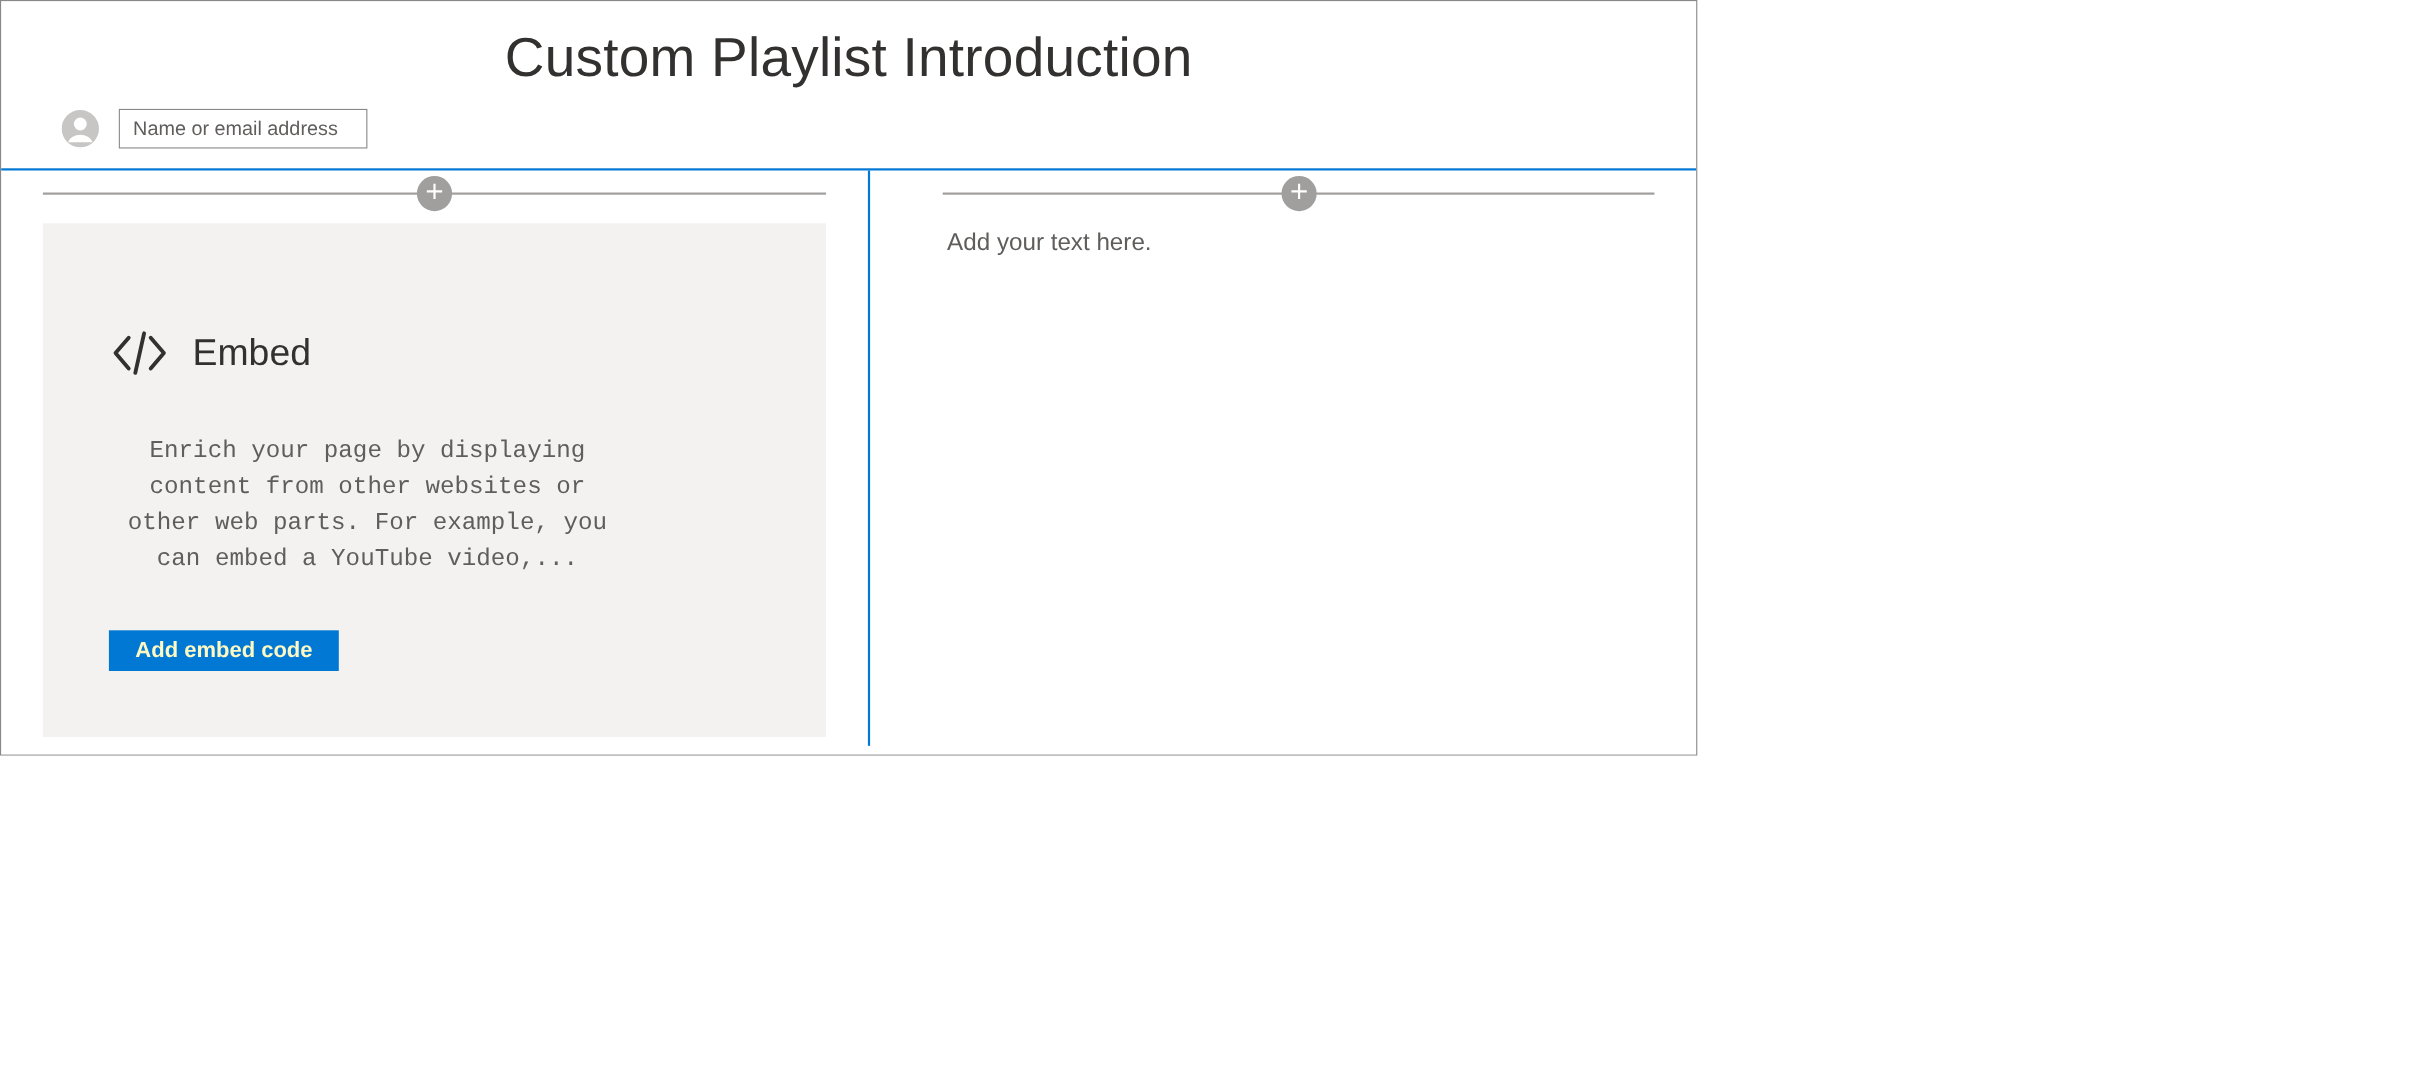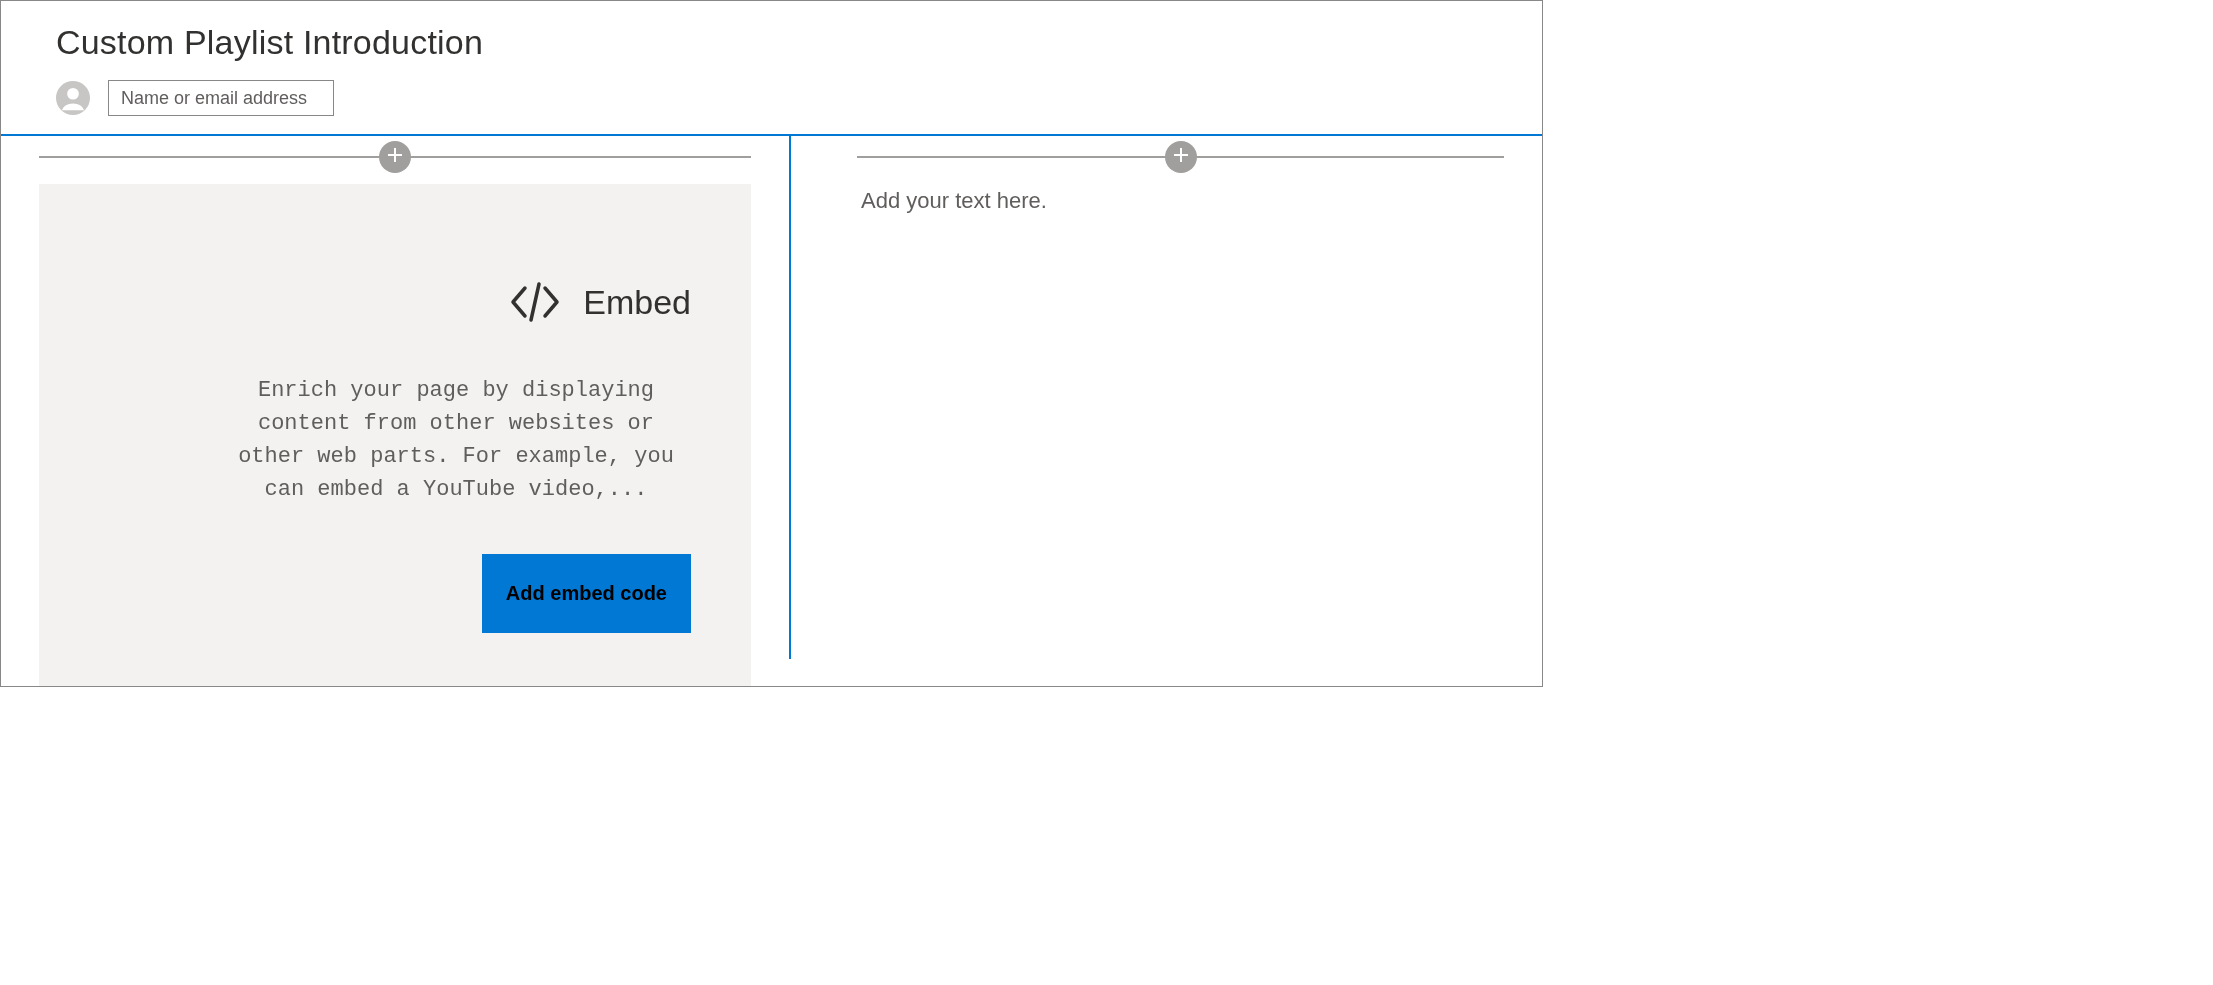--- a/index.html
+++ b/index.html
@@ -17,25 +17,26 @@
       width: 1543px;
       height: 687px;
       position: relative;
       overflow: hidden;
     }
     .header {
       padding: 22px 55px 18px 55px;
       border-bottom: 2px solid #0078d4;
     }
     .page-title {
-      font-size: 34px;
+      font-size: 50px;
       font-weight: 300;
       color: #323130;
       letter-spacing: 0.2px;
       margin-bottom: 18px;
+      text-align: center;
     }
     .author-row {
       display: flex;
       align-items: center;
       gap: 18px;
     }
     .avatar-icon {
       width: 34px;
       height: 34px;
       flex-shrink: 0;
@@ -96,21 +97,21 @@
     }
     .add-button svg {
       width: 16px;
       height: 16px;
     }
     .embed-card {
       background: #f3f2f1;
       padding: 90px 60px 60px 60px;
       display: flex;
       flex-direction: column;
-      align-items: flex-end;
+      align-items: flex-start;
       text-align: center;
     }
     .embed-title-row {
       display: flex;
       align-items: center;
       gap: 20px;
       margin-bottom: 44px;
     }
     .embed-code-icon {
       width: 56px;
@@ -130,23 +131,23 @@
       font-size: 22px;
       font-weight: 300;
       color: #605e5c;
       line-height: 1.5;
       max-width: 470px;
       margin-bottom: 48px;
       font-family: Liberation Mono, monospace;
     }
     .embed-button {
       background: #0078d4;
-      color: #000000;
+      color: #fef9c3;
       border: none;
-      padding: 28px 24px;
+      padding: 7px 24px;
       font-size: 20px;
       font-weight: 600;
       font-family: inherit;
       cursor: pointer;
     }
     .text-placeholder {
       font-size: 22px;
       font-weight: 300;
       color: #605e5c;
       padding-top: 4px;

